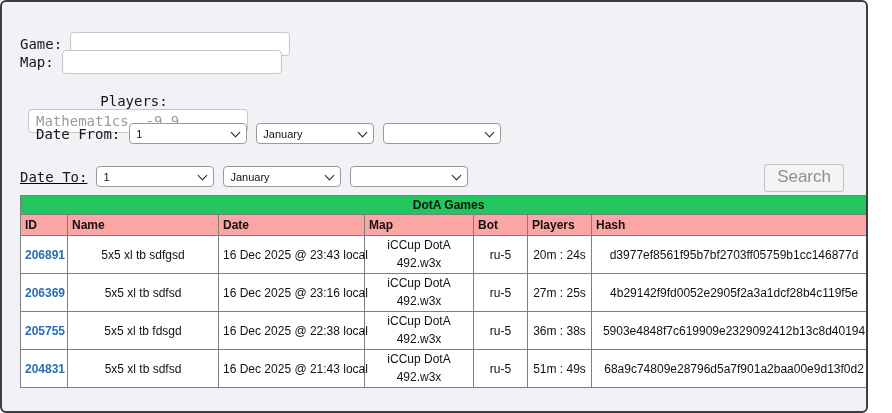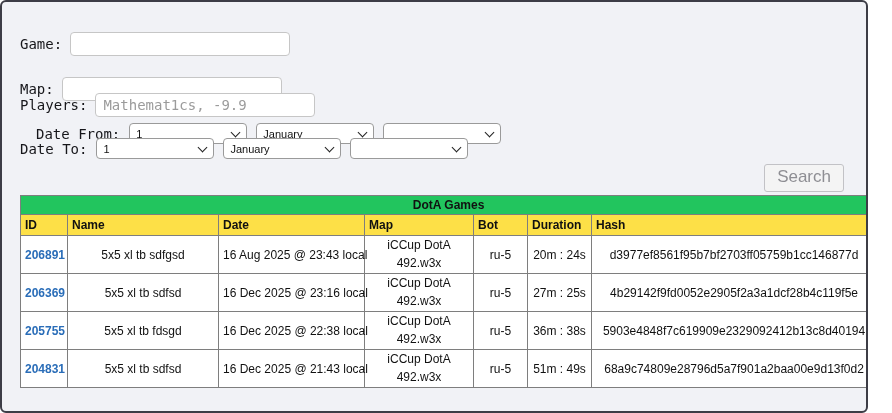--- a/index.html
+++ b/index.html
@@ -92,21 +92,21 @@
     padding: 1px 4px;
     color: #111;
   }
   .tbl-title {
     background: #22c55e;
     text-align: center;
     font-weight: bold;
     height: 19px;
   }
   th.colhead {
-    background: #fde047;
+    background: #fca5a5;
     text-align: left;
     font-weight: bold;
     height: 21px;
     padding-left: 5px;
   }
   tr.data-row { height: 38px; }
   tr.data-row td { text-align: center; vertical-align: middle; }
   td.id-cell { text-align: left; padding-left: 4px; font-weight: bold; }
   td.id-cell a { color: #2a6db8; text-decoration: none; }
   td.date-cell, td.dur-cell, td.hash-cell, td.bot-cell { white-space: nowrap; }
@@ -123,26 +123,26 @@
 </head>
 <body>
 
 <div class="frame">
 
   <div class="form-row" style="top:30px;">
     <span class="form-label">Game:</span>
     <input class="text-input" type="text" style="">
   </div>
 
-  <div class="form-row" style="top:75px;">
+  <div class="form-row" style="top:48px;">
     <span class="form-label">Map:</span>
     <input class="text-input" type="text" style="">
   </div>
 
-  <div class="form-row" style="top:91px;">
+  <div class="form-row" style="top:91px;flex-direction:column;">
     <span class="form-label">Players:</span>
     <input class="text-input ghost" type="text" value="Mathemat1cs, -9.9" style="">
   </div>
 
   <div class="form-row" style="top:121px;padding-left:16px;">
     <span class="form-label">Date From:</span>
     <span class="selwrap">
       <select>
         <option>1</option>
       </select>
@@ -155,21 +155,21 @@
       <span class="chev"></span>
     </span>
     <span class="selwrap">
       <select>
         <option></option>
       </select>
       <span class="chev"></span>
     </span>
   </div>
 
-  <div class="form-row" style="top:136px;">
+  <div class="form-row" style="top:164px;text-decoration:underline;">
     <span class="form-label">Date To:</span>
     <span class="selwrap">
       <select>
         <option>1</option>
       </select>
       <span class="chev"></span>
     </span>
     <span class="selwrap">
       <select>
         <option>January</option>
@@ -205,31 +205,31 @@
           <th class="colhead">ID</th>
 
           <th class="colhead">Name</th>
 
           <th class="colhead">Date</th>
 
           <th class="colhead">Map</th>
 
           <th class="colhead">Bot</th>
 
-          <th class="colhead">Duration</th>
+          <th class="colhead">Players</th>
 
           <th class="colhead">Hash</th>
         </tr>
     </thead>
     <tbody>
 
         <tr class="data-row">
           <td class="id-cell"><a href="#">206891</a></td>
           <td class="name-cell">5x5 xl tb sdfgsd</td>
-          <td class="date-cell">16 Aug 2025 @ 23:43 local</td>
+          <td class="date-cell">16 Dec 2025 @ 23:43 local</td>
           <td class="map-cell">iCCup DotA 492.w3x</td>
           <td class="bot-cell">ru-5</td>
           <td class="dur-cell">20m : 24s</td>
           <td class="hash-cell">d3977ef8561f95b7bf2703ff05759b1cc146877d</td>
         </tr>
 
         <tr class="data-row">
           <td class="id-cell"><a href="#">206369</a></td>
           <td class="name-cell">5x5 xl tb sdfsd</td>
           <td class="date-cell">16 Dec 2025 @ 23:16 local</td>

